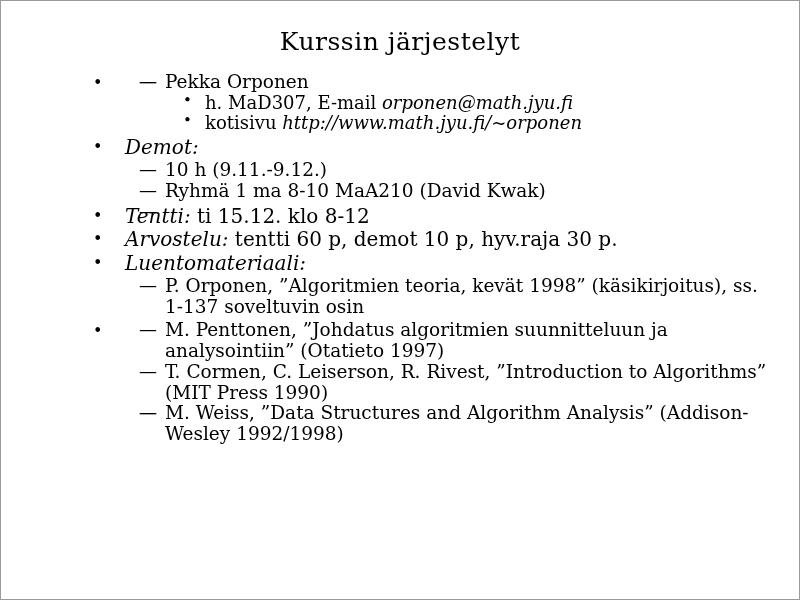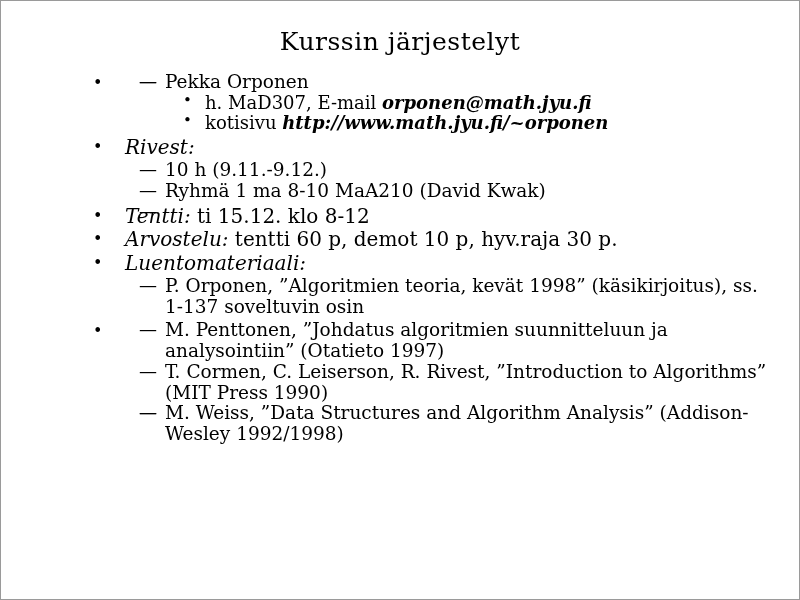--- a/index.html
+++ b/index.html
@@ -90,21 +90,21 @@
     padding-left: 40px;
     font-size: 18px;
     font-family: "DejaVu Serif", serif;
   }
   .lvl3 > li > .bullet {
     position: absolute;
     left: 18px;
     top: -1px;
     font-size: 15px;
   }
-  .ital { font-style: italic; font-weight: bold; }
+  .ital { font-style: italic; }
 </style>
 </head>
 <body>
 
 <div class="slide">
 
   <h1 class="title">Kurssin järjestelyt</h1>
 
   <div class="body">
     <ul class="lvl1">
@@ -127,21 +127,21 @@
                 <span class="bullet">•</span>
                 <span>kotisivu </span><span class="ital">http://www.math.jyu.fi/~orponen</span>
               </li>
             </ul>
           </li>
         </ul>
       </li>
 
       <li>
         <span class="bullet">•</span>
-        <span class="text"><span>Rivest:</span><span class="rest"></span></span>
+        <span class="text"><span>Demot:</span><span class="rest"></span></span>
         <ul class="lvl2">
           <li>
             <span class="bullet">—</span>
             <span>10 h (9.11.-9.12.)</span>
           </li>
           <li>
             <span class="bullet">—</span>
             <span>Ryhmä 1 ma 8-10 MaA210 (David Kwak)</span>
           </li>
           <li>

